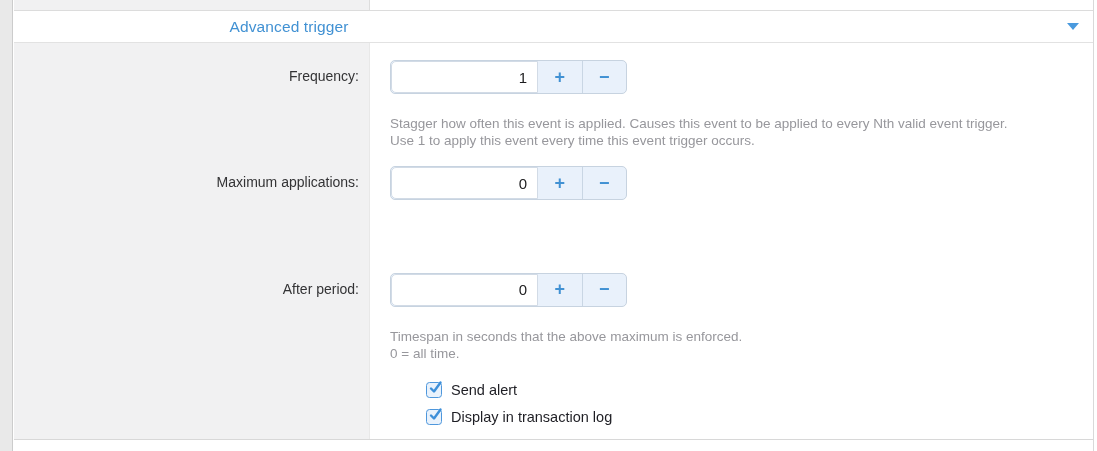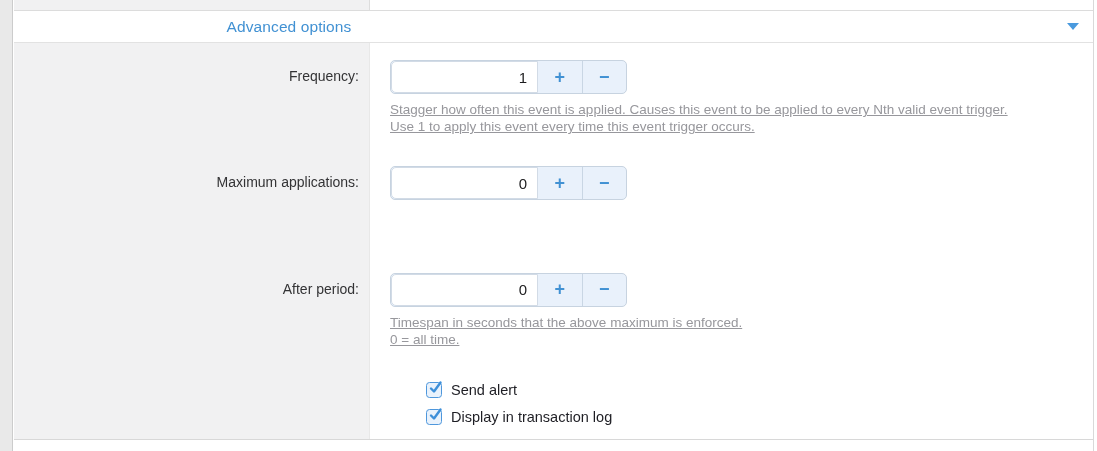--- a/index.html
+++ b/index.html
@@ -68,21 +68,21 @@
     font-size:15px; color:#1c1c1e; outline:none;
   }
   .step-btn {
     width:44px; display:flex; align-items:center; justify-content:center;
     color:#4191d3; font-size:18px; font-weight:700; cursor:pointer; user-select:none;
     background:transparent; border:none;
     font-family:"Liberation Sans","DejaVu Sans",sans-serif;
   }
   .step-divider { width:1px; background:#c9d6e4; }
 
-  .help { margin-top:7px; font-size:13.5px; line-height:17px; color:#97979c;text-decoration:underline; }
+  .help { margin-top:21px; font-size:13.5px; line-height:17px; color:#97979c; }
 
   
   .cbsection { padding-top:20px; padding-bottom:13px; }
   .cbrow { display:flex; align-items:center; height:17px; margin-bottom:10px; cursor:pointer; }
   .cbrow:last-child { margin-bottom:0; }
   .cbox {
     position:relative; width:16px; height:16px; flex:0 0 16px;
     border:1.5px solid #4e97dc; border-radius:3.5px; background:#e9f2fc;
   }
   .cbox svg { position:absolute; left:-1px; top:-4px; overflow:visible; }
@@ -96,21 +96,21 @@
 
   <div class="panel">
 
     <div class="top-strip">
       <div class="ts-left"></div>
       <div class="ts-right"></div>
     </div>
 
     <div class="header-row">
       <div class="header-title-box">
-        <span class="header-title">Advanced options</span>
+        <span class="header-title">Advanced trigger</span>
       </div>
       <span class="chevron"></span>
     </div>
 
     <div class="content">
 
       <div class="frow fgroup">
         <div class="lcell">Frequency:</div>
         <div class="rcell">
           <div class="stepper">

